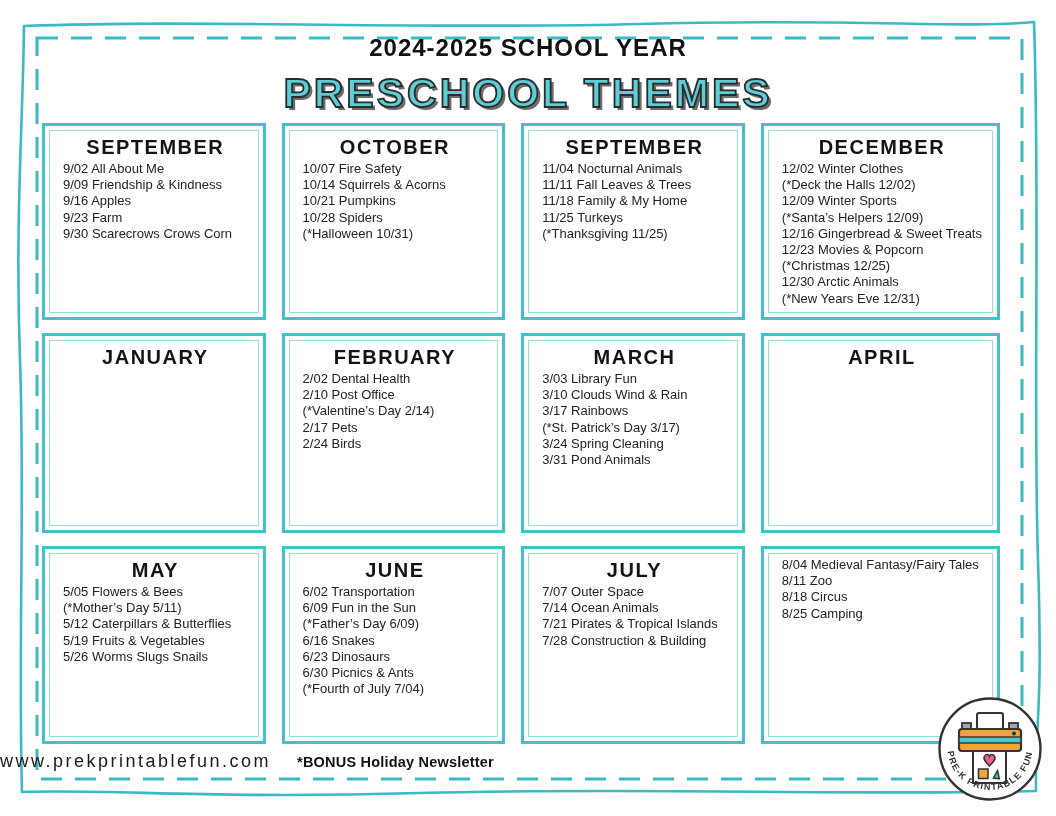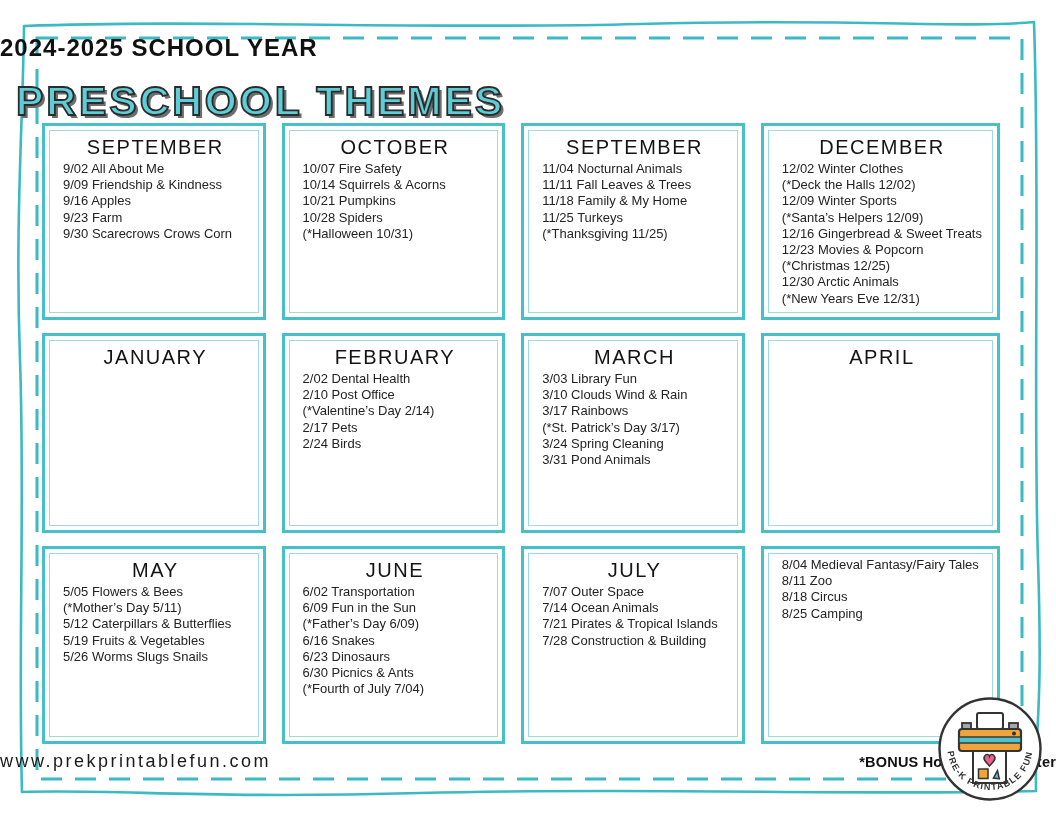--- a/index.html
+++ b/index.html
@@ -9,31 +9,31 @@
     --ink:#1f1f1f;
   }
   html,body{margin:0;padding:0;}
   body{
     width:1056px;height:816px;position:relative;overflow:hidden;
     background:#ffffff;
     font-family:"Liberation Sans","DejaVu Sans",sans-serif;
     color:var(--ink);
   }
   .border-svg{position:absolute;inset:0;pointer-events:none;}
-  .header{position:absolute;top:34px;left:0;width:100%;}
+  .header{position:absolute;top:34px;left:0;width:100%;text-align:center;}
   .school-year{
     font-size:24px;font-weight:700;letter-spacing:1px;color:#111;
     margin:0 0 4px 0;
   }
   .big-title{
     font-size:41px;font-weight:700;letter-spacing:3px;
     color:var(--title-fill);
     -webkit-text-stroke:1.8px #2b2b2b;
     text-shadow:3px 3px 0 #6d6d6d;
-    margin:16px;
+    margin:8px;
   }
   .months-grid{
     position:absolute;left:42px;top:123px;width:958px;
     display:grid;
     grid-template-columns:repeat(4,1fr);
     grid-template-rows:197px 200px 198px;
     column-gap:16px;row-gap:13px;
   }
   .month-card{
     border:3.5px solid var(--teal);
@@ -42,31 +42,31 @@
     box-sizing:border-box;
   }
   .month-inner{
     border:1.5px solid var(--teal-light);
     height:100%;
     box-sizing:border-box;
     padding:3px 10px 3px 13px;
     overflow:hidden;
   }
   .month-title{
-    font-size:20px;font-weight:400;letter-spacing:1.5px;
+    font-size:20px;font-weight:700;letter-spacing:1.5px;
     text-align:center;color:#141414;
     margin:2px 0 3px 0;line-height:22px;
   }
   .theme-line{
     font-size:13px;line-height:16.2px;color:#232323;
     white-space:nowrap;
   }
   .footer{
     position:absolute;top:751px;left:0;width:100%;
-    display:flex;justify-content:space-between;align-items:baseline;gap:26px;
+    display:flex;justify-content:flex-start;align-items:baseline;gap:26px;
   }
   .website{
     font-size:18px;letter-spacing:2.5px;color:#1a1a1a;
   }
   .bonus-note{
     font-size:14.5px;font-weight:600;color:#111;letter-spacing:0.2px;
   }
   .logo{
     position:absolute;right:13px;bottom:14px;width:106px;height:106px;
   }

